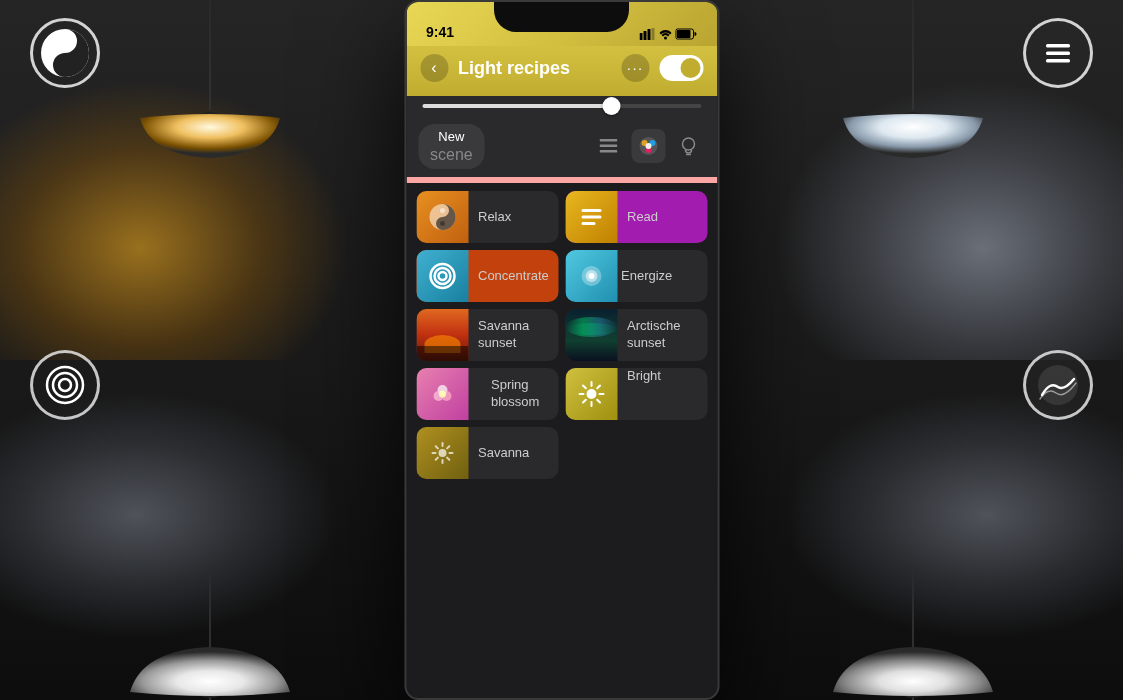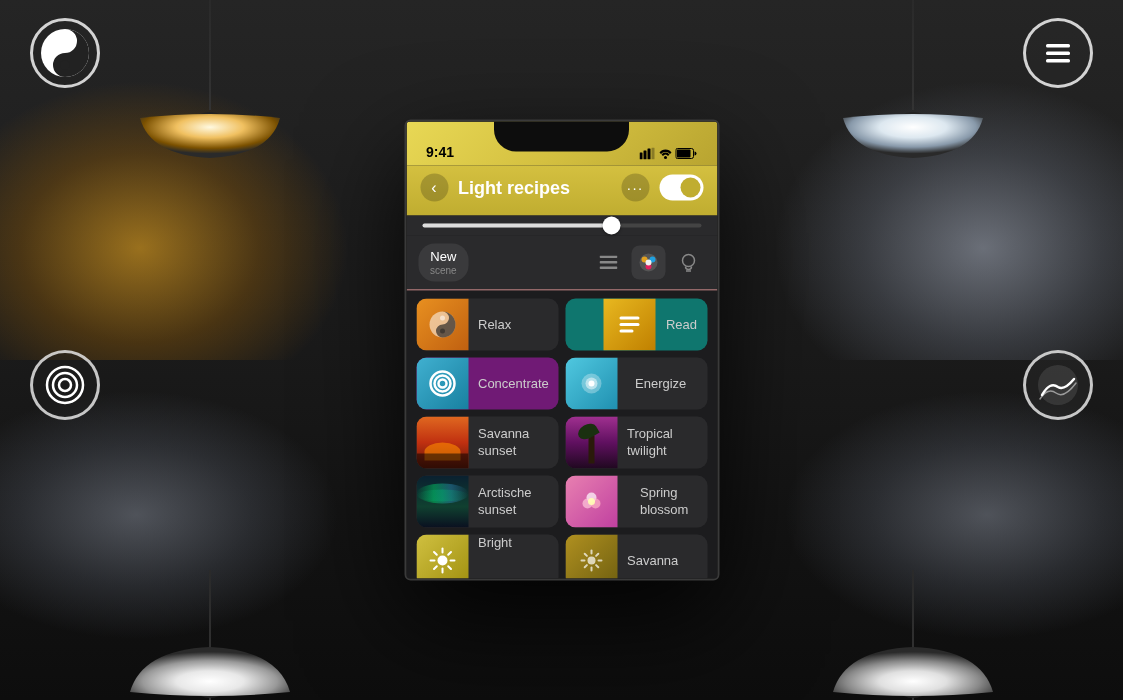--- a/index.html
+++ b/index.html
@@ -116,21 +116,21 @@
 
 <div style="position:absolute;top:350px;right:30px;width:70px;height:70px;border-radius:50%;border:3px solid rgba(255,255,255,0.75);background:rgba(40,40,40,0.5);display:flex;align-items:center;justify-content:center;">
   <svg width="44" height="44" viewBox="0 0 44 44" fill="none">
     <circle cx="22" cy="22" r="20" fill="rgba(255,255,255,0.1)"></circle>
     <path d="M6 32 Q14 18 22 24 Q28 28 38 16" stroke="white" stroke-width="2.5" fill="none" stroke-linecap="round"></path>
     <path d="M4 36 Q12 24 20 30 Q28 36 40 20" stroke="white" stroke-width="1.5" fill="none" stroke-linecap="round" opacity="0.5"></path>
   </svg>
 </div>
 
 <div style="position:absolute;left:50%;top:50%;transform:translate(-50%,-50%);z-index:10;">
-  <div style="width:315px;height:461px;background:#0d0d0d;border-radius:6px;border:2px solid #3a3a3a;overflow:hidden;position:relative;box-shadow:0 40px 100px rgba(0,0,0,0.85),0 0 0 1px #4a4a4a inset;">
+  <div style="width:315px;height:700px;background:#0d0d0d;border-radius:14px;border:2px solid #3a3a3a;overflow:hidden;position:relative;box-shadow:0 40px 100px rgba(0,0,0,0.85),0 0 0 1px #4a4a4a inset;">
 
     <div style="position:absolute;top:0;left:50%;transform:translateX(-50%);width:135px;height:30px;background:#0d0d0d;border-radius:0 0 22px 22px;z-index:30;"></div>
 
     <div style="position:absolute;inset:0;background:#1c1c1e;overflow:hidden;">
 
       <div style="height:44px;background:linear-gradient(135deg,#e8d855 0%,#d4c040 50%,#b8a430 100%);display:flex;align-items:flex-end;padding:0 20px 6px;justify-content:space-between;">
         <span style="font-size:14px;font-weight:700;color:#000;">9:41</span>
         <div style="display:flex;gap:3px;align-items:center;">
           <svg width="16" height="12" viewBox="0 0 16 12" fill="#000">
             <rect x="0" y="5" width="3" height="7" rx="0.5"></rect>
@@ -160,24 +160,24 @@
         </div>
       </div>
 
       <div style="padding:8px 16px;background:#2a2a2c;">
         <div style="height:4px;background:#444;border-radius:2px;position:relative;">
           <div style="height:100%;background:#ddd;border-radius:2px;width:68%;"></div>
           <div style="position:absolute;top:-7px;left:68%;width:18px;height:18px;background:#fff;border-radius:50%;transform:translateX(-50%);box-shadow:0 1px 3px rgba(0,0,0,0.4);"></div>
         </div>
       </div>
 
-      <div style="padding:8px 12px;background:#2a2a2c;display:flex;align-items:center;gap:6px;border-bottom:1px solid #fca5a5;">
+      <div style="padding:8px 12px;background:#2a2a2c;display:flex;align-items:center;gap:6px;border-bottom:6px solid #fca5a5;">
         <div style="background:#3a3a3c;border-radius:16px;padding:5px 12px;display:flex;flex-direction:column;align-items:center;cursor:pointer;">
           <span style="font-size:13px;color:#fff;font-weight:500;line-height:1.2;">New</span>
-          <span style="font-size:10px;color:#888;line-height:1.2;">scene</span>
+          <span style="font-size:16px;color:#888;line-height:1.2;">scene</span>
         </div>
         <div style="flex:1;"></div>
         <div style="width:34px;height:34px;border-radius:8px;display:flex;align-items:center;justify-content:center;cursor:pointer;color:#888;">
           <svg width="18" height="14" viewBox="0 0 18 14" fill="#888">
             <rect x="0" y="0" width="18" height="2.5" rx="1"></rect>
             <rect x="0" y="5.5" width="18" height="2.5" rx="1"></rect>
             <rect x="0" y="11" width="18" height="2.5" rx="1"></rect>
           </svg>
         </div>
         <div style="width:34px;height:34px;border-radius:8px;background:#3a3a3c;display:flex;align-items:center;justify-content:center;cursor:pointer;">
@@ -205,68 +205,61 @@
             <svg width="28" height="28" viewBox="0 0 28 28">
               <circle cx="14" cy="14" r="13" fill="#fff8"></circle>
               <path d="M14,1 A13,13 0 0,1 14,27 A6.5,6.5 0 0,1 14,14 A6.5,6.5 0 0,0 14,1Z" fill="#222a"></path>
               <circle cx="14" cy="7.5" r="2.5" fill="#fff8"></circle>
               <circle cx="14" cy="20.5" r="2.5" fill="#2228"></circle>
             </svg>
           </div>
           <span style="padding:0 10px;font-size:13px;color:#ccc;font-weight:500;">Relax</span>
         </div>
 
-        <div style="background:#0f766e;border-radius:10px;overflow:hidden;display:flex;align-items:center;cursor:pointer;min-height:52px;justify-content:flex-end;">
+        <div style="background:#a21caf;border-radius:10px;overflow:hidden;display:flex;align-items:center;cursor:pointer;min-height:52px;">
           <div style="width:52px;height:52px;flex-shrink:0;background:linear-gradient(135deg,#e8b820,#c08000);display:flex;align-items:center;justify-content:center;">
             <svg width="28" height="28" viewBox="0 0 28 28" fill="white">
               <rect x="4" y="6" width="20" height="3" rx="1.5"></rect>
               <rect x="4" y="12.5" width="20" height="3" rx="1.5"></rect>
               <rect x="4" y="19" width="14" height="3" rx="1.5"></rect>
             </svg>
           </div>
           <span style="padding:0 10px;font-size:13px;color:#ccc;font-weight:500;">Read</span>
         </div>
 
-        <div style="background:#701a75;border-radius:10px;overflow:hidden;display:flex;align-items:center;cursor:pointer;min-height:52px;">
+        <div style="background:#c2410c;border-radius:10px;overflow:hidden;display:flex;align-items:center;cursor:pointer;min-height:52px;">
           <div style="width:52px;height:52px;flex-shrink:0;background:linear-gradient(135deg,#40b0d0,#1880a0);display:flex;align-items:center;justify-content:center;">
             <svg width="30" height="30" viewBox="0 0 30 30" fill="none" stroke="white" stroke-width="2.5">
               <circle cx="15" cy="15" r="12"></circle>
               <circle cx="15" cy="15" r="8"></circle>
               <circle cx="15" cy="15" r="4"></circle>
             </svg>
           </div>
           <span style="padding:0 10px;font-size:13px;color:#ccc;font-weight:500;">Concentrate</span>
         </div>
 
         <div style="background:#2a2a2c;border-radius:10px;overflow:hidden;display:flex;align-items:center;cursor:pointer;min-height:52px;">
           <div style="width:52px;height:52px;flex-shrink:0;background:linear-gradient(135deg,#50c8e0,#2090b0);display:flex;align-items:center;justify-content:center;">
             <svg width="28" height="28" viewBox="0 0 28 28">
               <circle cx="14" cy="14" r="10" fill="rgba(255,255,255,0.3)"></circle>
               <circle cx="14" cy="14" r="6" fill="rgba(255,255,255,0.5)"></circle>
               <circle cx="14" cy="14" r="3" fill="white"></circle>
             </svg>
           </div>
-          <span style="padding:0 18px;font-size:13px;color:#ccc;font-weight:500;">Energize</span>
+          <span style="padding:0 4px;font-size:13px;color:#ccc;font-weight:500;">Energize</span>
         </div>
 
         <div style="background:#2a2a2c;border-radius:10px;overflow:hidden;display:flex;align-items:center;cursor:pointer;min-height:52px;">
           <div style="width:52px;height:52px;flex-shrink:0;overflow:hidden;background:linear-gradient(180deg,#e06820 0%,#c03010 50%,#601808 100%);display:flex;align-items:flex-end;justify-content:center;position:relative;">
             <div style="position:absolute;bottom:8px;left:50%;transform:translateX(-50%);width:36px;height:18px;background:rgba(255,140,0,0.6);border-radius:50% 50% 0 0;"></div>
             <div style="position:absolute;bottom:0;left:0;right:0;height:15px;background:rgba(0,0,0,0.5);"></div>
           </div>
           <span style="padding:0 10px;font-size:13px;color:#ccc;font-weight:500;line-height:1.3;">Savanna sunset</span>
         </div>
 
-        <div style="background:#2a2a2c;border-radius:10px;overflow:hidden;display:flex;align-items:center;cursor:pointer;min-height:52px;">
-          <div style="width:52px;height:52px;flex-shrink:0;overflow:hidden;background:linear-gradient(180deg,#a03090 0%,#601060 50%,#200820 100%);display:flex;align-items:flex-end;justify-content:center;position:relative;">
-            <div style="position:absolute;bottom:5px;left:50%;transform:translateX(-50%);width:6px;height:28px;background:#2a1a0a;"></div>
-            <div style="position:absolute;top:8px;left:12px;width:20px;height:14px;background:#1a3010;border-radius:50% 50% 0 50%;transform:rotate(-30deg);"></div>
-          </div>
-          <span style="padding:0 10px;font-size:13px;color:#ccc;font-weight:500;line-height:1.3;">Tropical twilight</span>
-        </div>
 
         <div style="background:#2a2a2c;border-radius:10px;overflow:hidden;display:flex;align-items:center;cursor:pointer;min-height:52px;">
           <div style="width:52px;height:52px;flex-shrink:0;overflow:hidden;background:linear-gradient(180deg,#0a2030 0%,#104030 60%,#0a1020 100%);display:flex;align-items:center;justify-content:center;position:relative;">
             <div style="position:absolute;top:8px;left:0;right:0;height:20px;background:linear-gradient(90deg,transparent,rgba(0,200,100,0.5),rgba(50,150,200,0.4),transparent);border-radius:50%;"></div>
             <div style="position:absolute;top:14px;left:0;right:0;height:12px;background:linear-gradient(90deg,transparent,rgba(0,180,120,0.4),transparent);border-radius:50%;"></div>
           </div>
           <span style="padding:0 10px;font-size:13px;color:#ccc;font-weight:500;line-height:1.3;">Arctische sunset</span>
         </div>
 
         <div style="background:#2a2a2c;border-radius:10px;overflow:hidden;display:flex;align-items:center;cursor:pointer;min-height:52px;">

